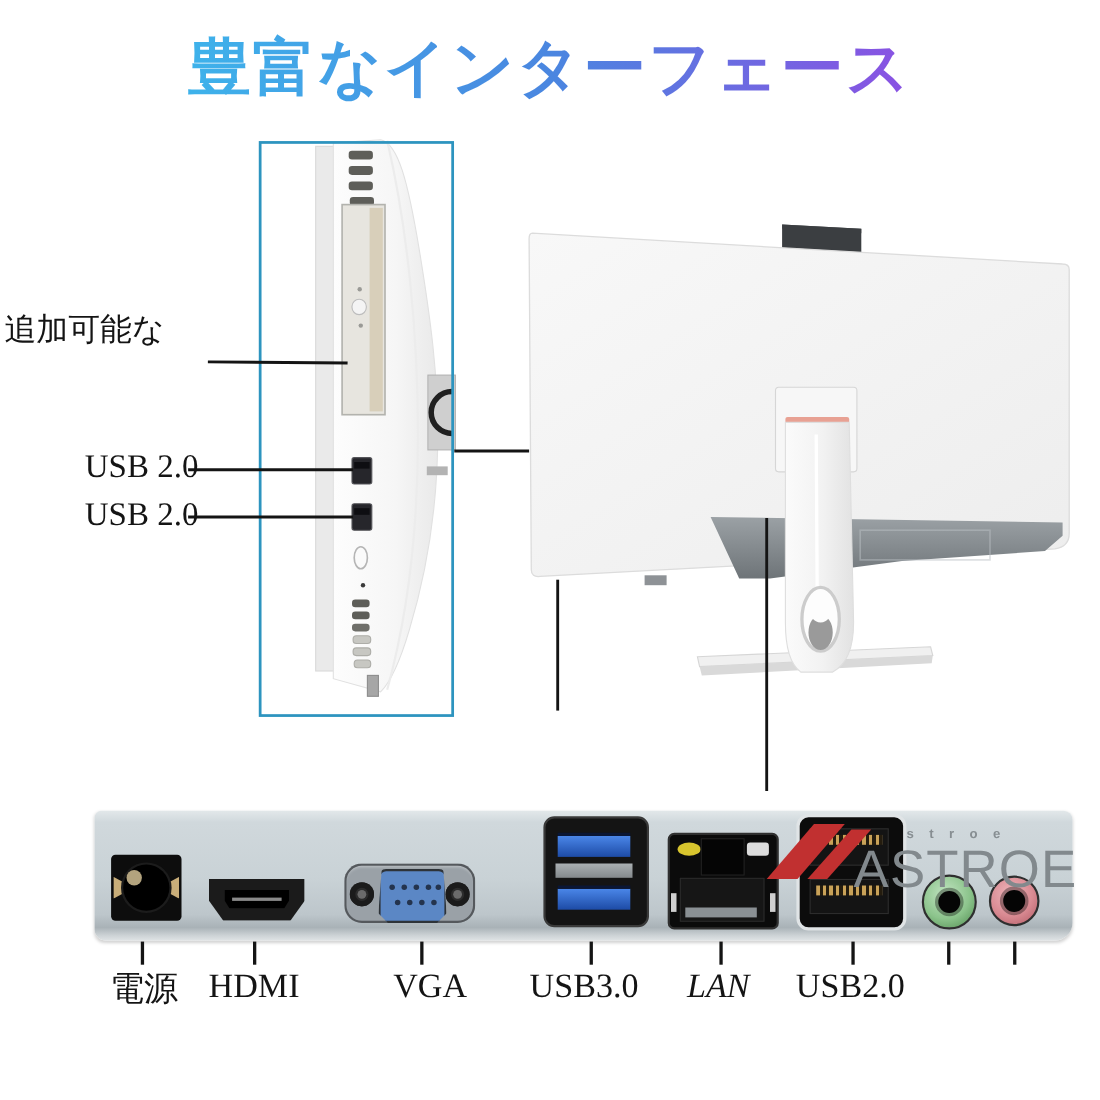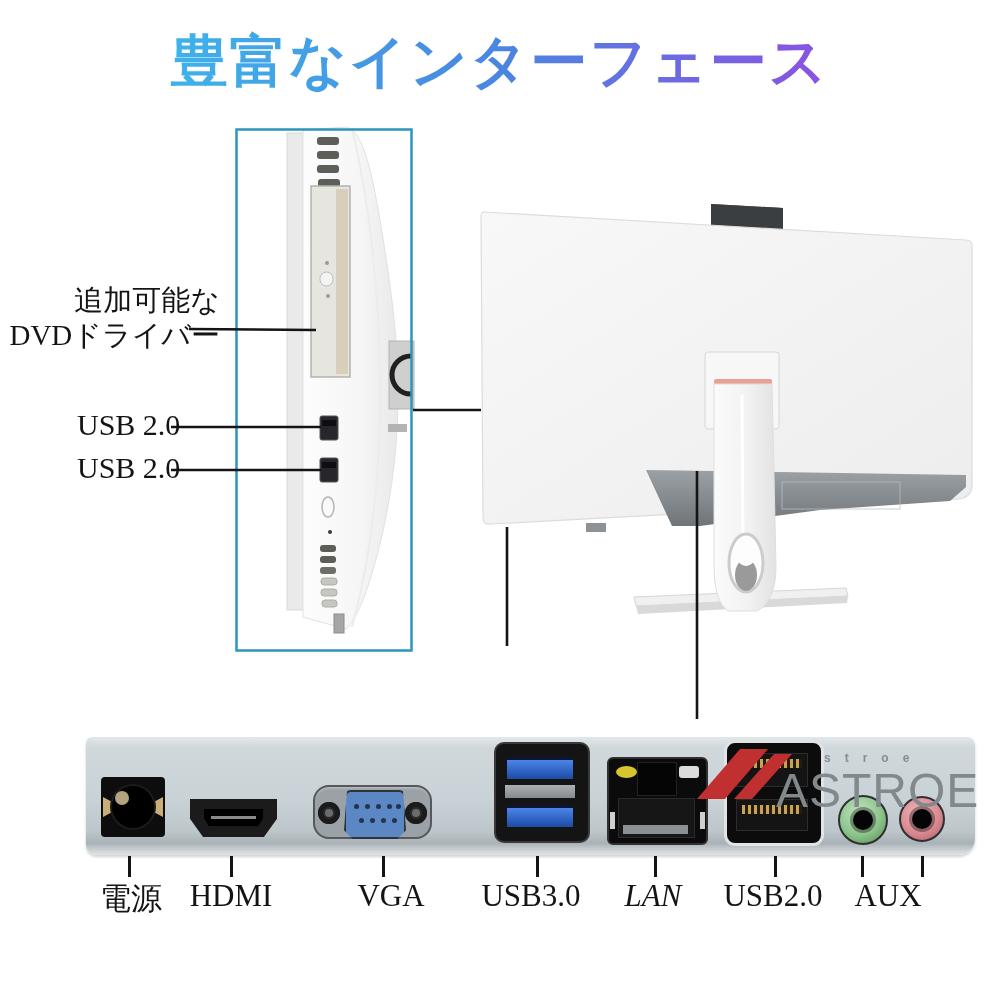--- a/index.html
+++ b/index.html
@@ -14,21 +14,21 @@
     .title{background:linear-gradient(90deg,#3cb9ec 12%,#4a86e0 50%,#9549e3 88%);
            -webkit-background-clip:text;background-clip:text;
            -webkit-text-fill-color:transparent;}
   }
 
   
   svg.scene{position:absolute;left:0;top:0;width:1000px;height:1000px;z-index:1;}
 
   
   .serif{font-family:"Liberation Serif","DejaVu Serif",serif;color:#141414;}
-  .dvd-label{position:absolute;left:4px;top:283px;width:216px;text-align:right;
+  .dvd-label{position:absolute;left:4px;top:283px;width:216px;text-align:left;
              font-size:29px;line-height:1.22;z-index:3;}
   .usb-side-label{position:absolute;font-size:30px;z-index:3;}
 
   
   .panel{position:absolute;left:86px;top:737px;width:889px;height:118px;z-index:2;
          border-radius:6px 8px 16px 10px;
          background:linear-gradient(180deg,#e2e8ea 0%,#d0d8dc 9%,#c9d2d6 52%,
                     #bdc6cb 80%,#a9b2b7 90%,#ccd2d5 96%,#dfe3e5 100%);
          box-shadow:0 2px 3px rgba(0,0,0,0.18);}
   .port{position:absolute;}
@@ -228,21 +228,20 @@
       <line x1="171" y1="427" x2="321" y2="427"></line>
       <line x1="171" y1="470" x2="321" y2="470"></line>
       <line x1="413" y1="410" x2="481" y2="410"></line>
       <line x1="507" y1="527" x2="507" y2="646"></line>
       <line x1="697" y1="471" x2="697" y2="719"></line>
     </g>
   </svg>
 
   <div class="dvd-label serif">
     <div>追加可能な</div>
-    <div>DVDドライバー</div>
   </div>
   <div class="usb-side-label serif" style="left:77px;top:408px;">USB 2.0</div>
   <div class="usb-side-label serif" style="left:77px;top:451px;">USB 2.0</div>
 
   <div class="panel">
 
     <div class="port power-jack">
       <div class="power-contact left"></div>
       <div class="power-contact right"></div>
       <div class="power-ring"></div>
@@ -321,15 +320,14 @@
   <div class="tick" style="left:774px;"></div>
   <div class="tick" style="left:861px;"></div>
   <div class="tick" style="left:921px;"></div>
 
   <div class="port-label serif" style="left:151px;">HDMI</div>
   <div class="port-label serif" style="left:51px;">電源</div>
   <div class="port-label serif" style="left:311px;">VGA</div>
   <div class="port-label serif" style="left:451px;">USB3.0</div>
   <div class="port-label serif" style="left:573px;font-style:italic;">LAN</div>
   <div class="port-label serif" style="left:693px;">USB2.0</div>
-  <div class="port-label serif" style="left:808px;">AUX</div>
 
 </div>
 
 </body></html>

